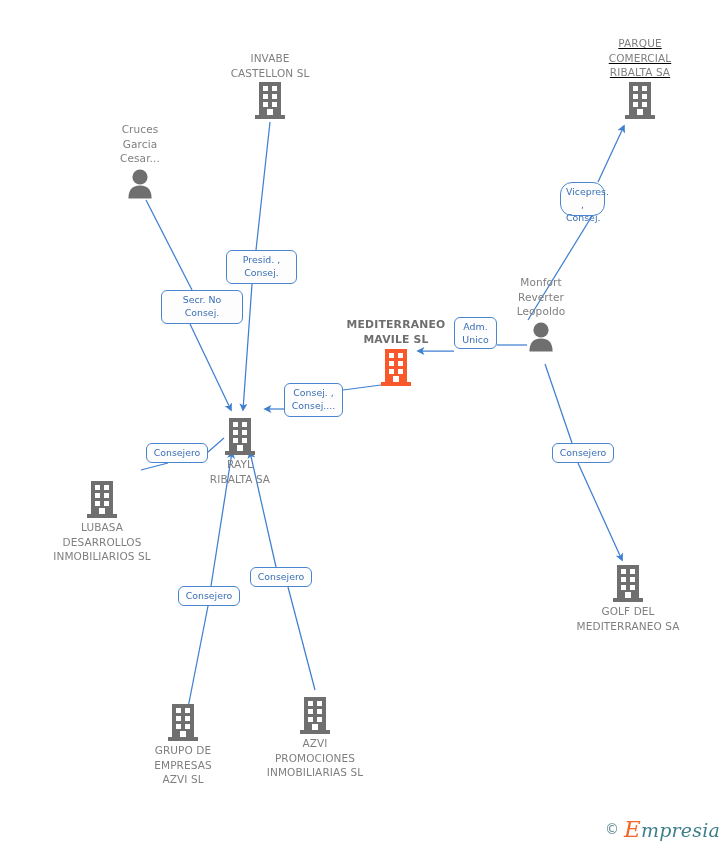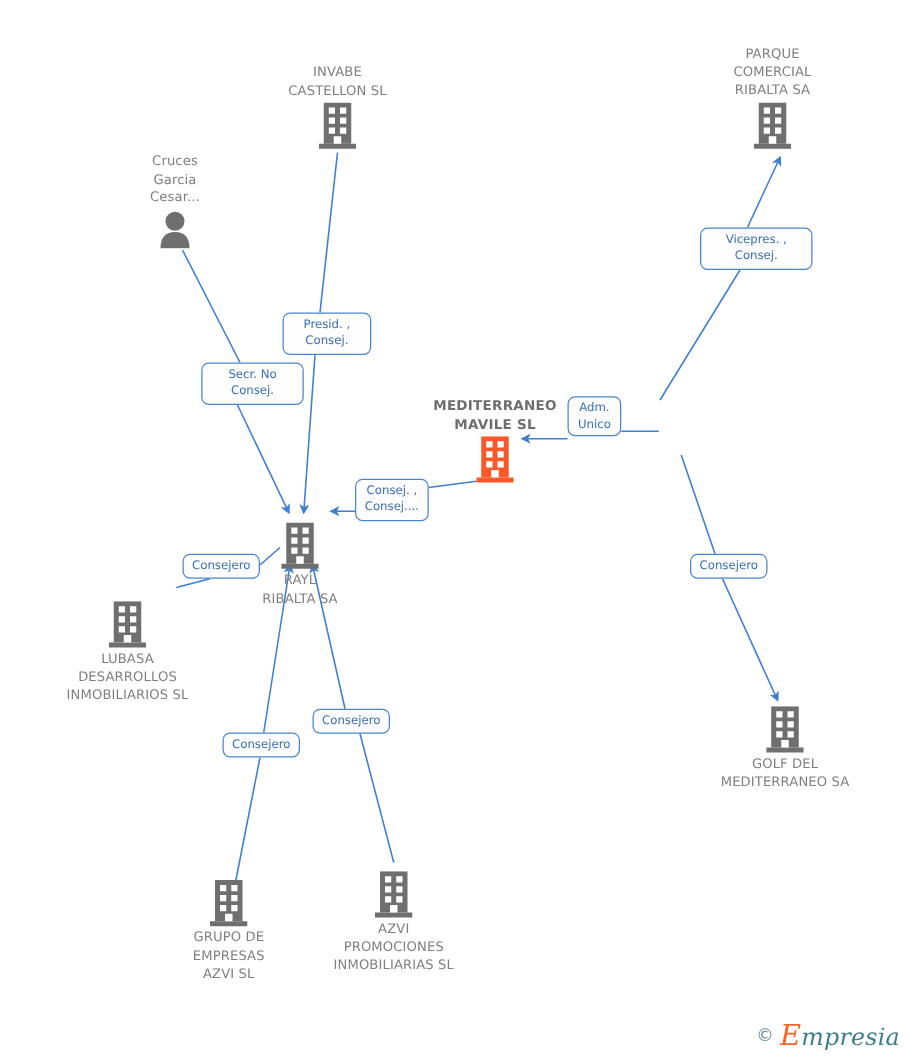--- a/index.html
+++ b/index.html
@@ -168,21 +168,21 @@
           <rect x="17" y="4" width="5" height="5"></rect>
         <rect x="8" y="12" width="5" height="5"></rect>
           <rect x="17" y="12" width="5" height="5"></rect>
         <rect x="8" y="20" width="5" height="5"></rect>
           <rect x="17" y="20" width="5" height="5"></rect>
         <rect x="12" y="27" width="6" height="6"></rect>
       </g>
     </svg>
   </div>
 
-  <div class="node company label-above" style="left:618px; top:36px;">
+  <div class="node company label-above" style="left:640px; top:36px;text-decoration:underline;">
     <div class="node-label">PARQUE
 COMERCIAL
 RIBALTA SA</div>
     <svg class="node-icon" width="30" height="38" viewBox="0 0 30 38">
       <g fill="#6f6f6f">
         <rect x="4" y="0" width="22" height="33"></rect>
         <rect x="0" y="33" width="30" height="4"></rect>
       </g>
       <g fill="#ffffff">
         <rect x="8" y="4" width="5" height="5"></rect>
@@ -201,20 +201,31 @@
 Garcia
 Cesar...</div>
     <svg class="node-icon" width="28" height="31" viewBox="0 0 28 31">
       <g fill="#6f6f6f">
         <circle cx="14" cy="9" r="7.6"></circle>
         <path d="M14 17.5 C 5.6 17.5 2.4 22.6 2.4 30.5 L 25.6 30.5 C 25.6 22.6 22.4 17.5 14 17.5 Z"></path>
       </g>
     </svg>
   </div>
 
+  <div class="node person label-above" style="left:541px; top:275px;">
+    <div class="node-label">Monfort
+Reverter
+Leopoldo</div>
+    <svg class="node-icon" width="28" height="31" viewBox="0 0 28 31">
+      <g fill="#6f6f6f">
+        <circle cx="14" cy="9" r="7.6"></circle>
+        <path d="M14 17.5 C 5.6 17.5 2.4 22.6 2.4 30.5 L 25.6 30.5 C 25.6 22.6 22.4 17.5 14 17.5 Z"></path>
+      </g>
+    </svg>
+  </div>
 
   <div class="node company focus label-above" style="left:396px; top:318px;">
     <div class="node-label">MEDITERRANEO
 MAVILE SL</div>
     <svg class="node-icon" width="30" height="38" viewBox="0 0 30 38">
       <g fill="#f9592a">
         <rect x="4" y="0" width="22" height="33"></rect>
         <rect x="0" y="33" width="30" height="4"></rect>
       </g>
       <g fill="#ffffff">
@@ -337,21 +348,21 @@
 
   <div class="edge-label" style="left:161px; top:290px; width:82px; height:34px;">Secr.  No
 Consej.</div>
 
   <div class="edge-label" style="left:284px; top:383px; width:59px; height:34px;">Consej. ,
 Consej....</div>
 
   <div class="edge-label" style="left:454px; top:317px; width:43px; height:32px;">Adm.
 Unico</div>
 
-  <div class="edge-label" style="left:560px; top:182px; width:90px; height:34px;">Vicepres. ,
+  <div class="edge-label" style="left:560px; top:182px; width:45px; height:34px;border-radius:12px;">Vicepres. ,
 Consej.</div>
 
   <div class="edge-label" style="left:552px; top:443px; width:62px; height:20px;">Consejero</div>
 
   <div class="edge-label" style="left:146px; top:443px; width:62px; height:20px;">Consejero</div>
 
   <div class="edge-label" style="left:178px; top:586px; width:62px; height:20px;">Consejero</div>
 
   <div class="edge-label" style="left:250px; top:567px; width:62px; height:20px;">Consejero</div>
 

